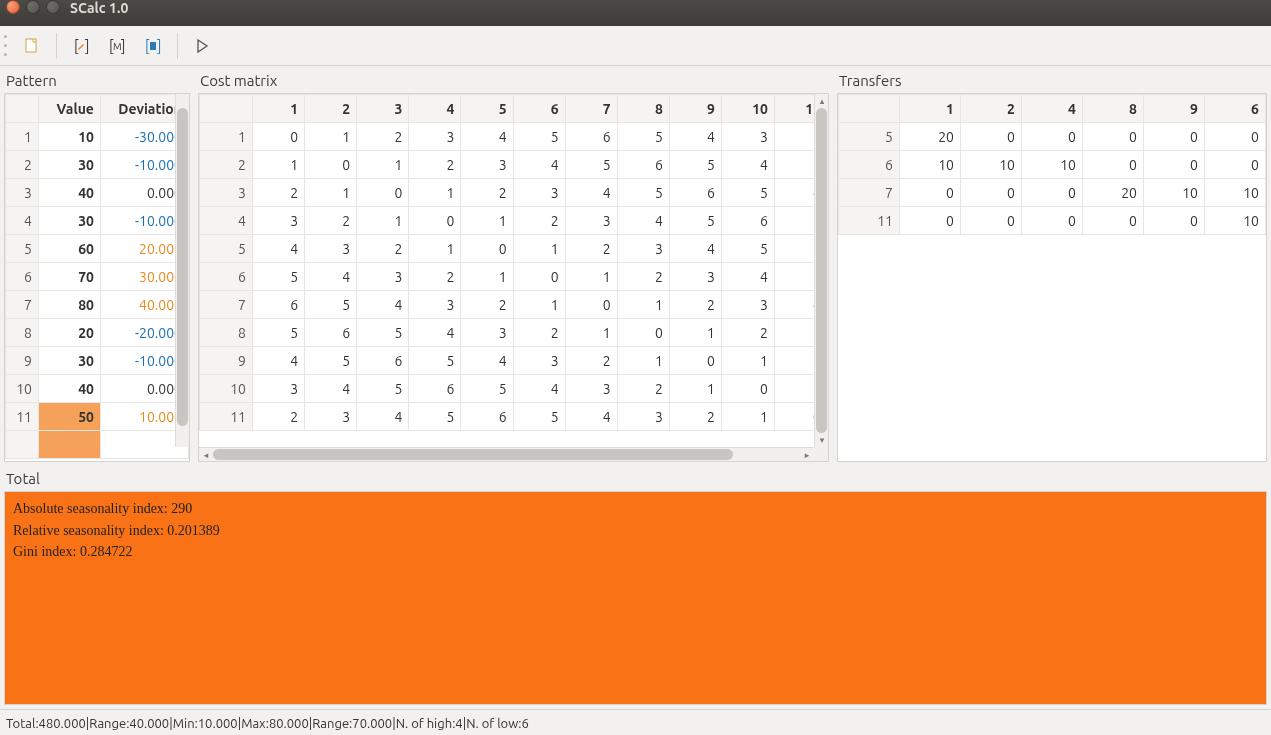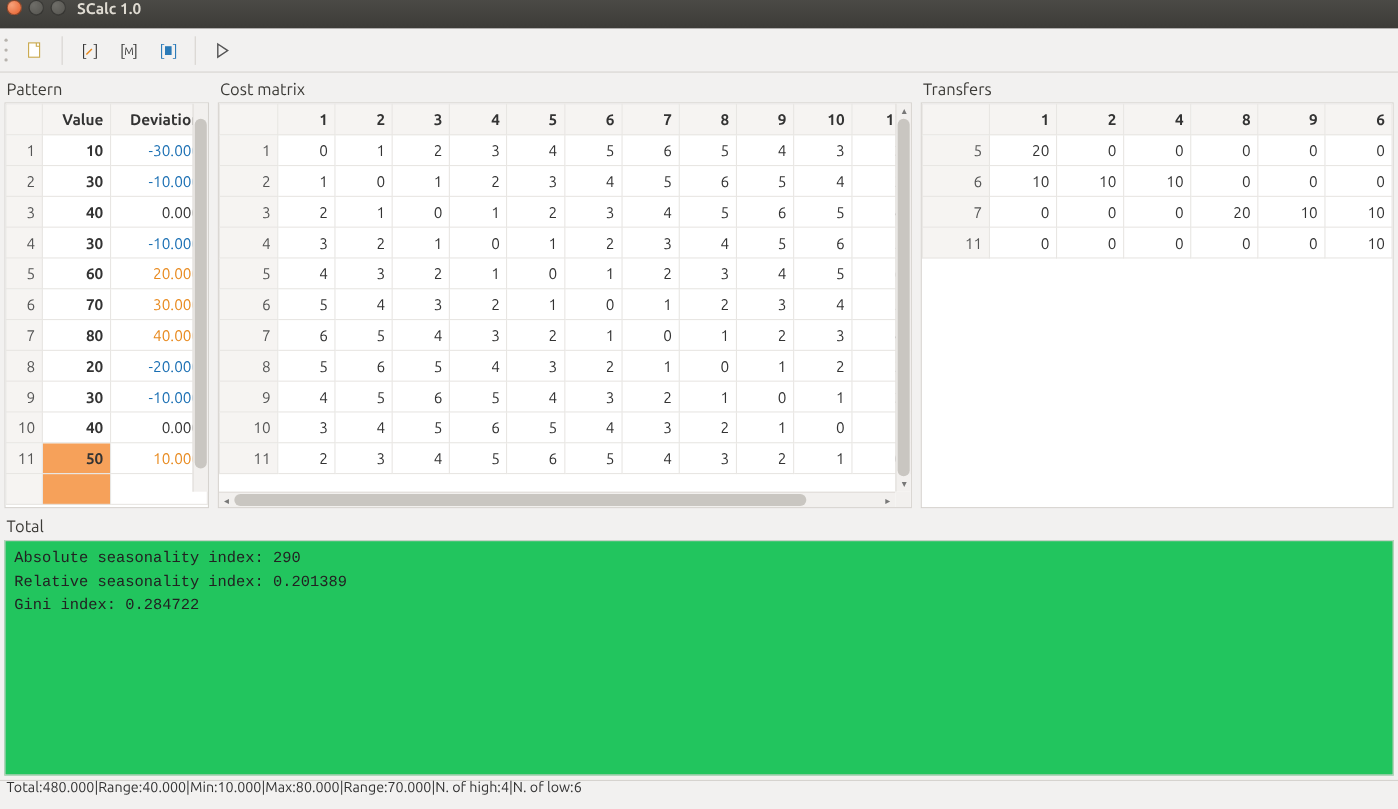--- a/index.html
+++ b/index.html
@@ -38,22 +38,22 @@
 #cost .tbl th, #cost .tbl td { width: 56px; }
 #transfers { width: 430px; }
 #transfers .tbl th, #transfers .tbl td { width: 40px; }
 .vscroll { position: absolute; right: 0; top: 0; bottom: 14px; width: 14px; background: #f2f0ee; border-left: 1px solid #e0ddd9; }
 .vthumb { position: absolute; left: 1px; right: 1px; background: #c9c6c1; border-radius: 6px; }
 .hscroll { position: absolute; left: 0; right: 14px; bottom: 0; height: 14px; background: #f2f0ee; border-top: 1px solid #e0ddd9; }
 .hthumb { position: absolute; top: 1px; bottom: 1px; background: #c9c6c1; border-radius: 6px; }
 .scorner { position: absolute; right: 0; bottom: 0; width: 14px; height: 14px; background: #f2f0ee; }
 .arrow { position: absolute; width: 14px; height: 14px; display: flex; align-items: center; justify-content: center; font-size: 9px; color: #777; }
 #output-sec { margin-top: 6px; flex: 1; display: flex; flex-direction: column; }
-#output-area { flex: 1; background: #22c55e; border: 1px solid #d6d3cf; padding: 6px 8px; font-family: Liberation Mono, monospace; font-size: 14px; line-height: 1.55; white-space: pre; color: #222; margin-bottom: 4px; }
-.statusbar { height: 26px; background: #f2f1f0; border-top: 1px solid #d6d3cf; display: flex; align-items: flex-end; padding: 12px 6px; font-size: 13px; color: #333; }
+#output-area { flex: 1; background: #f97316; border: 1px solid #d6d3cf; padding: 6px 8px; font-family: Liberation Serif, serif; font-size: 14px; line-height: 1.55; white-space: pre; color: #222; margin-bottom: 4px; }
+.statusbar { height: 26px; background: #f2f1f0; border-top: 1px solid #d6d3cf; display: flex; align-items: center; padding: 12px 6px; font-size: 13px; color: #333; }
 </style>
 </head>
 <body>
 
 <div class="titlebar">
   <div class="tb-btns">
     <div class="tb-btn tb-close"></div>
     <div class="tb-btn tb-min"></div>
     <div class="tb-btn tb-max"></div>
   </div>

